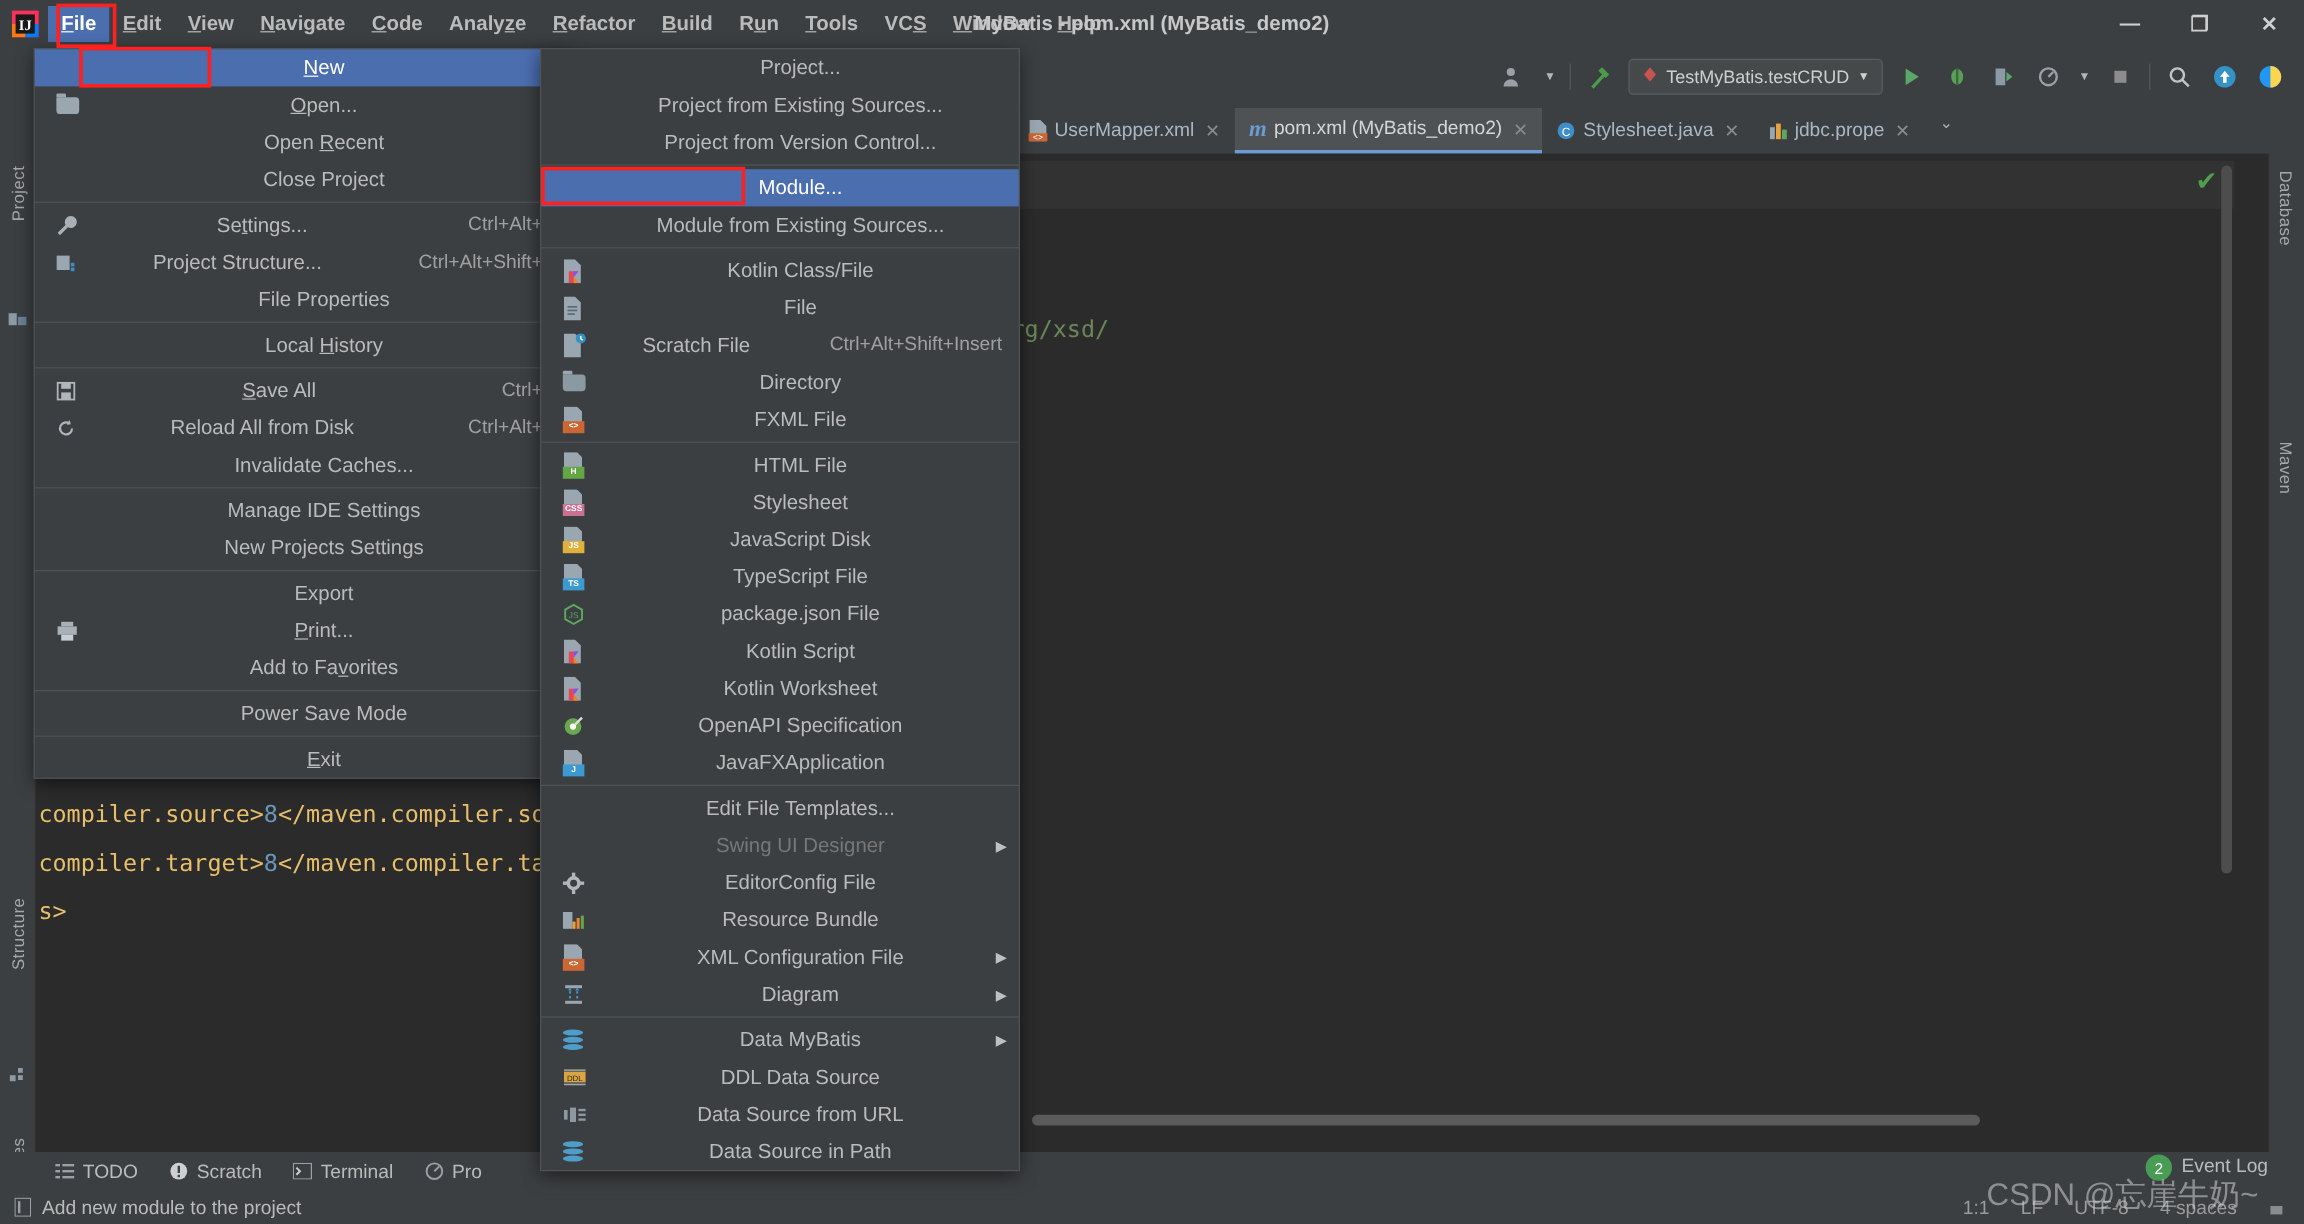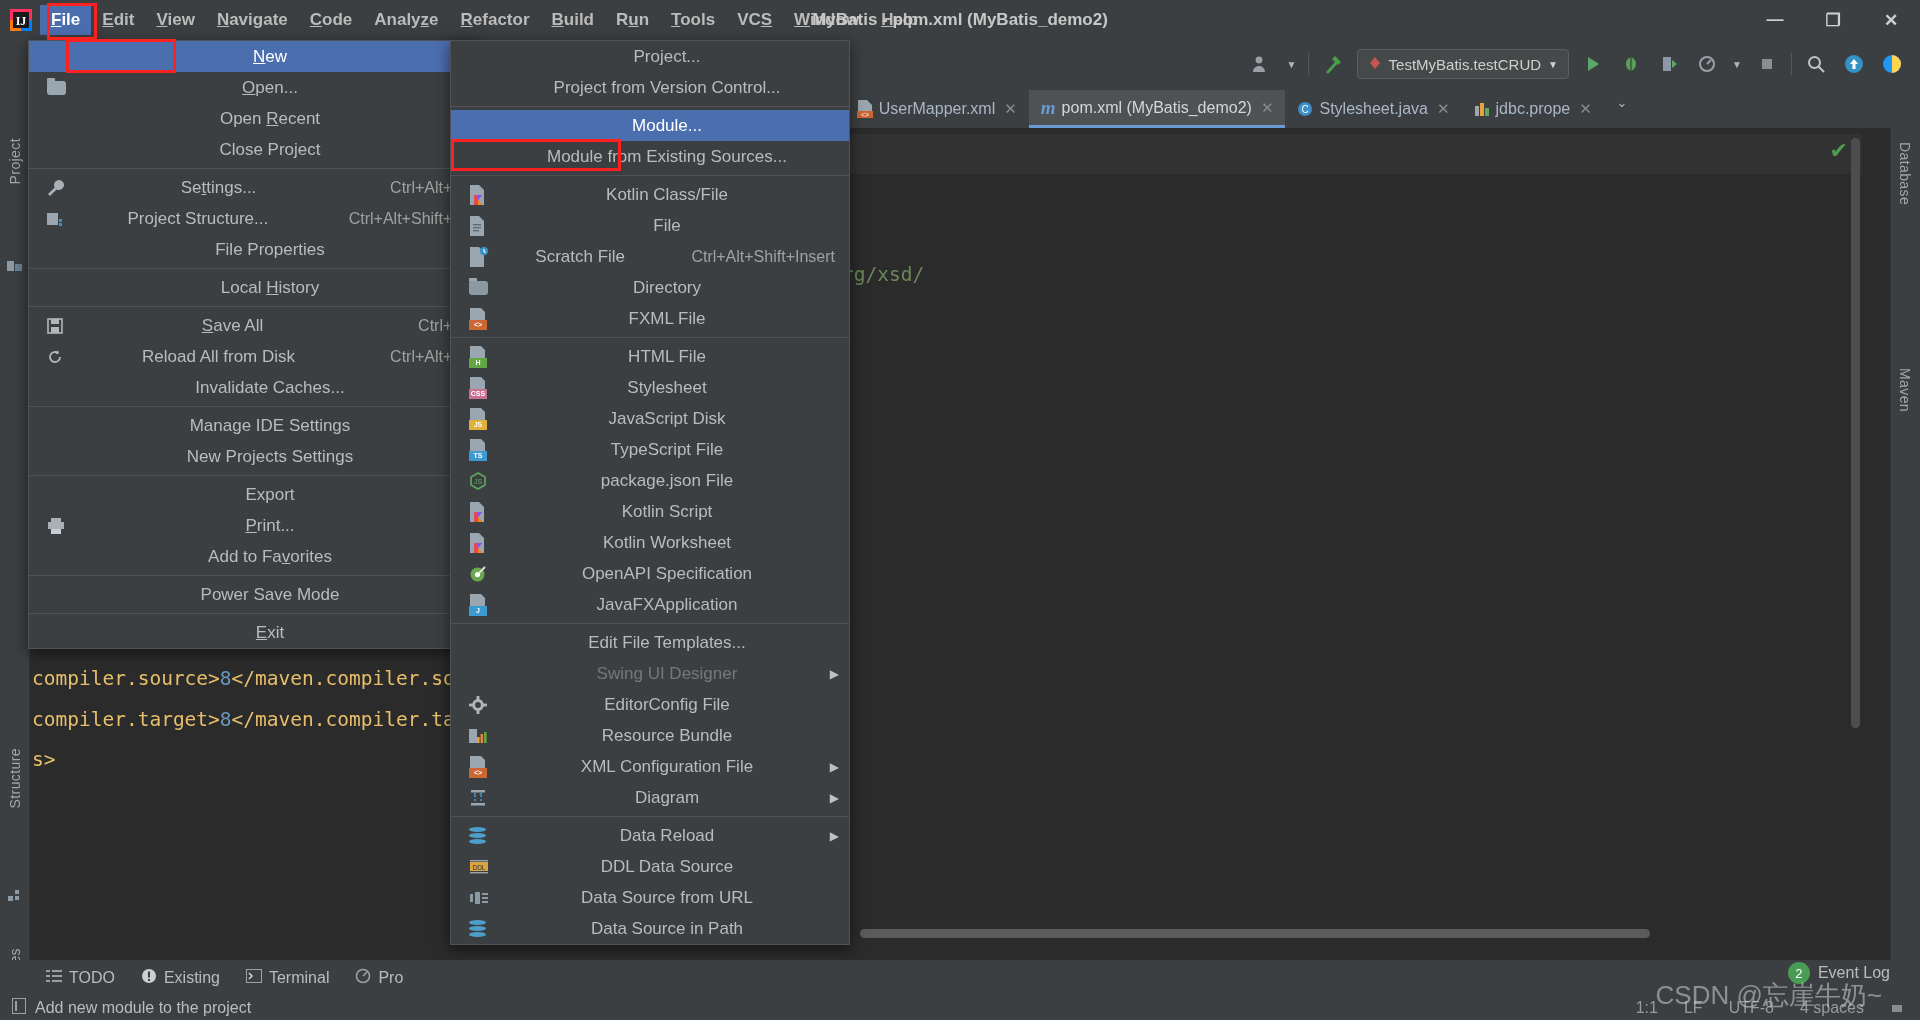--- a/index.html
+++ b/index.html
@@ -328,21 +328,21 @@
       <span>TODO</span>
     </div>
     <div class="bb-item">
       <span>
         <svg width="16" height="16" viewBox="0 0 16 16">
             <circle cx="8" cy="8" r="7" fill="#cfcfcf"></circle>
             <rect x="7" y="3.5" width="2" height="6" fill="#3c3f41"></rect>
             <rect x="7" y="11" width="2" height="2" fill="#3c3f41"></rect>
           </svg>
       </span>
-      <span>Existing</span>
+      <span>Scratch</span>
     </div>
     <div class="bb-item">
       <span>
         <svg width="16" height="14" viewBox="0 0 16 14">
             <rect x="0.5" y="0.5" width="15" height="13" fill="none" stroke="#9aa0a6"></rect>
             <path d="M3 4 L6 7 L3 10" fill="none" stroke="#cfcfcf" stroke-width="1.6"></path>
           </svg>
       </span>
       <span>Terminal</span>
     </div>
@@ -508,20 +508,24 @@
       </div>
     </div>
 
   <div class="popup" id="newMenu">
       <div class="pm-row">
         <span class="pm-ico"></span>
         <span class="pm-lbl">Project...</span>
       </div>
       <div class="pm-row">
         <span class="pm-ico"></span>
+        <span class="pm-lbl">Project from Existing Sources...</span>
+      </div>
+      <div class="pm-row">
+        <span class="pm-ico"></span>
         <span class="pm-lbl">Project from Version Control...</span>
       </div>
       <div class="pm-sep"></div>
       <div class="pm-row sel">
         <span class="pm-ico"></span>
         <span class="pm-lbl">Module...</span>
       </div>
       <div class="pm-row">
         <span class="pm-ico"></span>
         <span class="pm-lbl">Module from Existing Sources...</span>
@@ -722,21 +726,21 @@
       </div>
       <div class="pm-sep"></div>
       <div class="pm-row">
         <span class="pm-ico">
           <span class="db">
             <i style="top:0"></i>
             <i style="top:6px"></i>
             <i style="top:12px"></i>
           </span>
         </span>
-        <span class="pm-lbl">Data Reload</span>
+        <span class="pm-lbl">Data MyBatis</span>
         <span class="pm-arr">▶</span>
       </div>
       <div class="pm-row">
         <span class="pm-ico">
           <svg width="20" height="14" viewBox="0 0 20 14">
             <rect x="1" y="2" width="18" height="9" fill="#d9a441"></rect>
             <text x="10" y="9.5" font-size="6.5" fill="#2b2b2b" text-anchor="middle" font-family="Liberation Sans,sans-serif">DDL</text>
             <rect x="1" y="0" width="18" height="1.4" fill="#9aa7b0"></rect>
             <rect x="1" y="12" width="18" height="1.4" fill="#9aa7b0"></rect>
           </svg>

